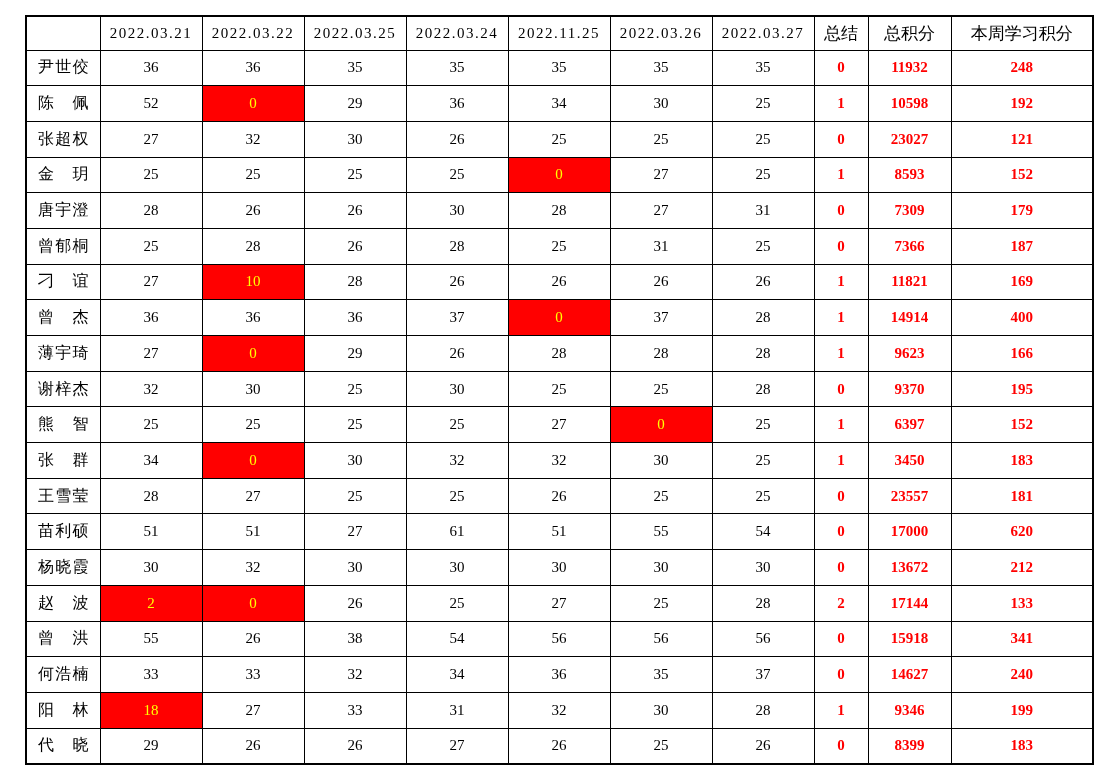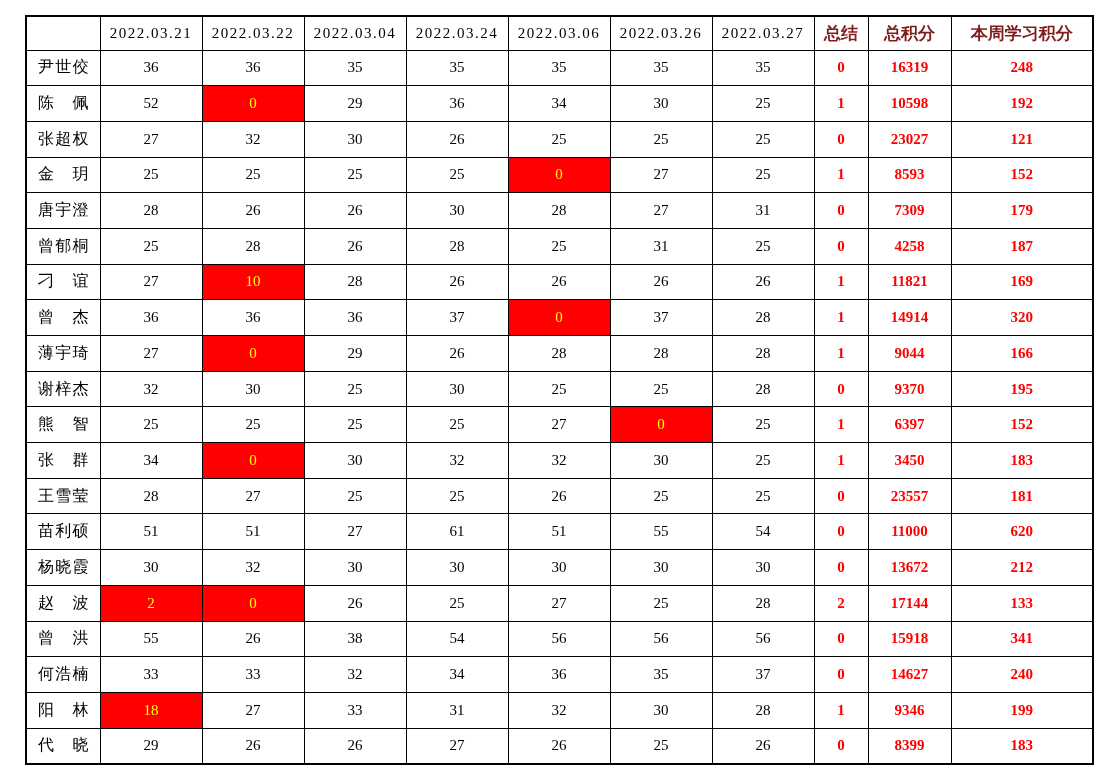--- a/index.html
+++ b/index.html
@@ -13,21 +13,21 @@
     border:2px solid #000;
   }
   th,td{
     border:1px solid #000;text-align:center;vertical-align:middle;
     padding:0;margin:0;overflow:hidden;white-space:nowrap;
     font-size:16px;font-weight:normal;color:#000;
   }
   thead tr{height:34px;}
   tbody tr{height:35.7px;}
   th.c-date{font-size:15px;letter-spacing:1.5px;}
-  th.c-red{color:#7f1d1d;font-weight:bold;font-size:17px;}
+  th.c-red{color:#000000;font-weight:normal;font-size:17px;}
   td.num{font-size:15px;}
   td.red{color:#ff0000;font-weight:bold;font-size:15px;}
   td.hl{background:#ff0000;color:#ffff00;font-weight:normal;}
   td.name-cell{font-size:16px;}
   .name-inner{display:flex;justify-content:space-between;padding:0 11px;}
   .name-inner span{display:block;}
 </style>
 </head>
 <body>
 
@@ -44,23 +44,23 @@
         <col style="width: 102px;">
         <col style="width: 54px;">
         <col style="width: 83px;">
         <col style="width: 142px;">
       </colgroup>
     <thead>
       <tr id="header-row">
           <th class="c-corner"></th>
           <th class="c-date">2022.03.21</th>
           <th class="c-date">2022.03.22</th>
-          <th class="c-date">2022.03.04</th>
+          <th class="c-date">2022.03.25</th>
           <th class="c-date">2022.03.24</th>
-          <th class="c-date">2022.03.06</th>
+          <th class="c-date">2022.11.25</th>
           <th class="c-date">2022.03.26</th>
           <th class="c-date">2022.03.27</th>
           <th class="c-red">总结</th>
           <th class="c-red">总积分</th>
           <th class="c-red">本周学习积分</th>
         </tr>
     </thead>
     <tbody id="body-rows">
         <tr>
           <td class="name-cell">
@@ -71,21 +71,21 @@
             </div>
           </td>
           <td class="num">36</td>
           <td class="num">36</td>
           <td class="num">35</td>
           <td class="num">35</td>
           <td class="num">35</td>
           <td class="num">35</td>
           <td class="num">35</td>
           <td class="red">0</td>
-          <td class="red">16319</td>
+          <td class="red">11932</td>
           <td class="red">248</td>
         </tr>
         <tr>
           <td class="name-cell">
             <div class="name-inner">
               <span>陈</span>
               <span>佩</span>
             </div>
           </td>
           <td class="num">52</td>
@@ -164,21 +164,21 @@
             </div>
           </td>
           <td class="num">25</td>
           <td class="num">28</td>
           <td class="num">26</td>
           <td class="num">28</td>
           <td class="num">25</td>
           <td class="num">31</td>
           <td class="num">25</td>
           <td class="red">0</td>
-          <td class="red">4258</td>
+          <td class="red">7366</td>
           <td class="red">187</td>
         </tr>
         <tr>
           <td class="name-cell">
             <div class="name-inner">
               <span>刁</span>
               <span>谊</span>
             </div>
           </td>
           <td class="num">27</td>
@@ -201,39 +201,39 @@
           </td>
           <td class="num">36</td>
           <td class="num">36</td>
           <td class="num">36</td>
           <td class="num">37</td>
           <td class="num hl">0</td>
           <td class="num">37</td>
           <td class="num">28</td>
           <td class="red">1</td>
           <td class="red">14914</td>
-          <td class="red">320</td>
+          <td class="red">400</td>
         </tr>
         <tr>
           <td class="name-cell">
             <div class="name-inner">
               <span>薄</span>
               <span>宇</span>
               <span>琦</span>
             </div>
           </td>
           <td class="num">27</td>
           <td class="num hl">0</td>
           <td class="num">29</td>
           <td class="num">26</td>
           <td class="num">28</td>
           <td class="num">28</td>
           <td class="num">28</td>
           <td class="red">1</td>
-          <td class="red">9044</td>
+          <td class="red">9623</td>
           <td class="red">166</td>
         </tr>
         <tr>
           <td class="name-cell">
             <div class="name-inner">
               <span>谢</span>
               <span>梓</span>
               <span>杰</span>
             </div>
           </td>
@@ -312,21 +312,21 @@
             </div>
           </td>
           <td class="num">51</td>
           <td class="num">51</td>
           <td class="num">27</td>
           <td class="num">61</td>
           <td class="num">51</td>
           <td class="num">55</td>
           <td class="num">54</td>
           <td class="red">0</td>
-          <td class="red">11000</td>
+          <td class="red">17000</td>
           <td class="red">620</td>
         </tr>
         <tr>
           <td class="name-cell">
             <div class="name-inner">
               <span>杨</span>
               <span>晓</span>
               <span>霞</span>
             </div>
           </td>

